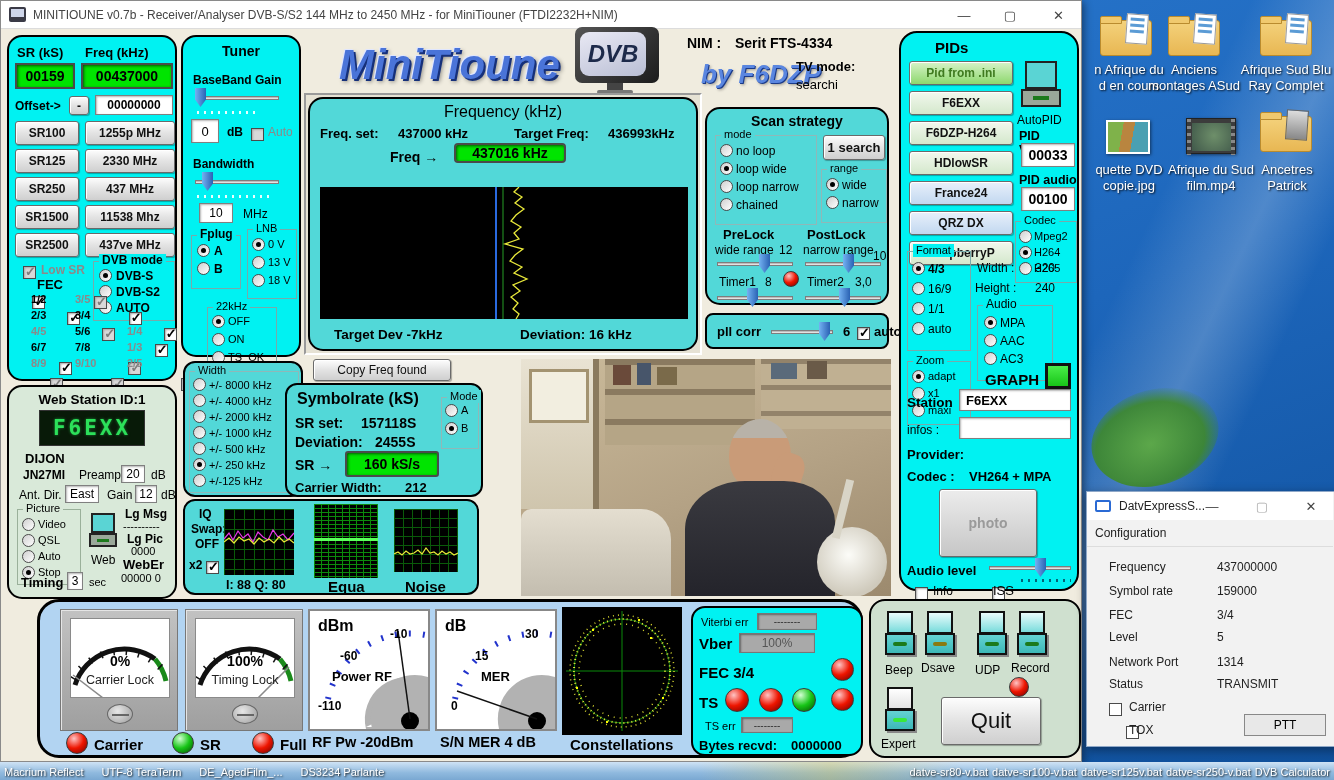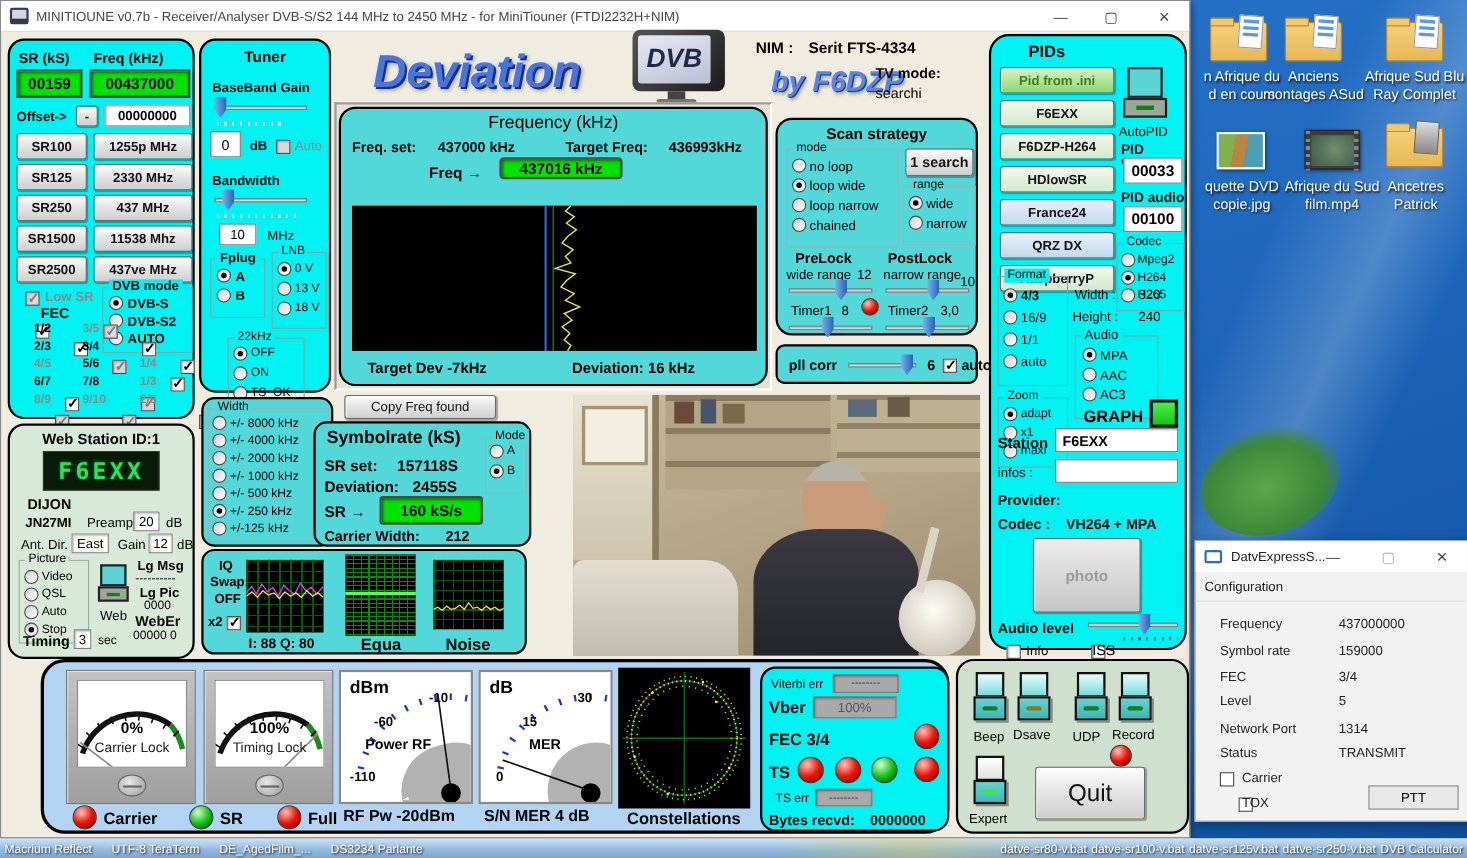--- a/index.html
+++ b/index.html
@@ -277,24 +277,24 @@
         <div class="leg lc" style="font-size:11px">22kHz</div>
         <span class="radio sel a" style="left:4px;top:7px"></span>
           <div class="a" style="left:20px;top:7px;font-size:11px">OFF</div>
         <span class="radio a" style="left:4px;top:25px"></span>
           <div class="a" style="left:20px;top:25px;font-size:11px">ON</div>
         <span class="radio a" style="left:4px;top:43px"></span>
           <div class="a" style="left:20px;top:43px;font-size:11px">TS_OK</div>
       </div>
     </div>
 
-    <div class="a" style="left:338px;top:40px;font-size:42px;font-weight:bold;font-style:italic;color:#4a74d8;text-shadow:2px 2px 0 #16307a,-1px -1px 0 #dfe6ff,3px 3px 4px rgba(0,0,0,.4)">Deviation</div>
+    <div class="a" style="left:338px;top:40px;font-size:42px;font-weight:bold;font-style:italic;color:#4a74d8;text-shadow:2px 2px 0 #16307a,-1px -1px 0 #dfe6ff,3px 3px 4px rgba(0,0,0,.4)">MiniTioune</div>
     <div class="a" style="left:574px;top:26px;width:86px;height:66px">
       <div class="a" style="left:0;top:0;width:84px;height:56px;background:linear-gradient(135deg,#555,#1c1c1c);border-radius:7px"></div>
-      <div class="a" style="left:5px;top:5px;width:66px;height:44px;background:linear-gradient(160deg,#e9e9f4,#b9bed4);border-radius:3px;display:flex;align-items:center;justify-content:center">
+      <div class="a" style="left:5px;top:5px;width:66px;height:44px;background:linear-gradient(160deg,#e9e9f4,#b9bed4);border-radius:9px;display:flex;align-items:center;justify-content:center">
         <span class="b" style="font-style:italic;font-size:24px;color:#1d2a4a">DVB</span>
       </div>
       <div class="a" style="left:32px;top:56px;width:16px;height:8px;background:#444"></div>
       <div class="a" style="left:22px;top:63px;width:36px;height:4px;background:#777;border-radius:2px"></div>
     </div>
     <div class="a b" style="left:686px;top:34px;font-size:14px">NIM :</div>
     <div class="a b" style="left:734px;top:34px;font-size:14px">Serit FTS-4334</div>
     <div class="a" style="left:700px;top:58px;font-size:26px;font-weight:bold;font-style:italic;color:#5a86e0;text-shadow:1px 1px 0 #1a3a8a,2px 2px 3px rgba(0,0,0,.35)">by F6DZP</div>
     <div class="a b" style="left:795px;top:58px;font-size:13px">TV mode:</div>
     <div class="a" style="left:795px;top:76px;font-size:13px">searchi</div>

